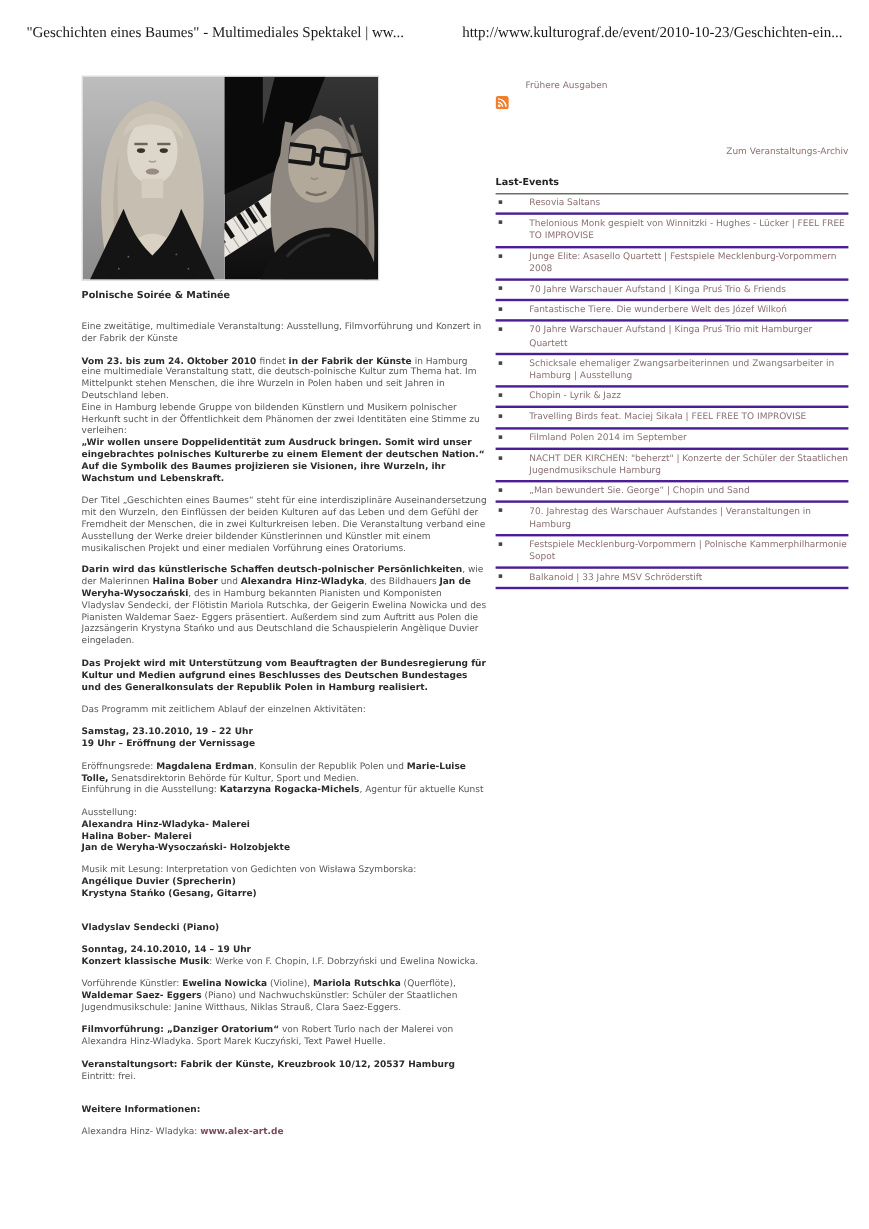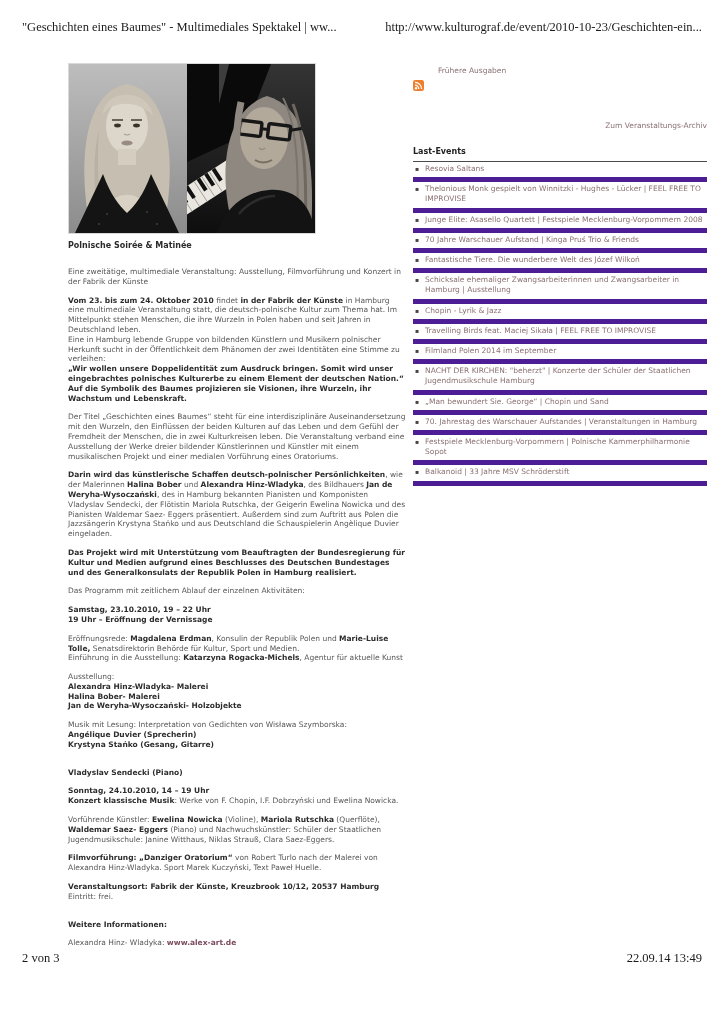--- a/index.html
+++ b/index.html
@@ -24,21 +24,21 @@
   .para .link{color:#7c4a5e;font-weight:bold;text-decoration:none;cursor:pointer;}
   
   .sidebar{position:absolute;left:413px;top:66px;width:294px;}
   .side-link{display:block;font-size:7.5px;line-height:10px;color:#8b7171;
         text-decoration:none;cursor:pointer;padding-left:25px;}
   .rss{display:inline-block;margin-top:3px;line-height:0;cursor:pointer;}
   .side-link.archive{margin-top:26px;text-align:right;}
   .events-heading{font-size:8px;line-height:10px;font-weight:bold;color:#222;
         margin:16px 0 0 0;padding-bottom:4px;border-bottom:1px solid #4a4a4a;}
   .events-list{list-style:none;margin:0;padding:0;}
-  .events-list li{display:flex;gap:6px;padding:2px 0 3px 0;border-bottom:5px solid #4c1d95;}
+  .events-list li{display:flex;gap:22px;padding:2px 0 3px 0;border-bottom:2px solid #4c1d95;}
   .events-list .bullet{flex:none;font-size:6px;line-height:10px;color:#4a4444;
         padding-left:2px;}
   .event-link{font-size:7.5px;line-height:10.2px;color:#8b7171;text-decoration:none;
         cursor:pointer;}
 </style>
 </head>
 <body>
 
 <div class="page">
 
@@ -174,20 +174,24 @@
         <li>
           <span class="bullet">▪</span>
           <a class="event-link">70 Jahre Warschauer Aufstand | Kinga Pruś Trio &amp; Friends</a>
         </li>
         <li>
           <span class="bullet">▪</span>
           <a class="event-link">Fantastische Tiere. Die wunderbere Welt des Józef Wilkoń</a>
         </li>
         <li>
           <span class="bullet">▪</span>
+          <a class="event-link">70 Jahre Warschauer Aufstand | Kinga Pruś Trio mit Hamburger Quartett</a>
+        </li>
+        <li>
+          <span class="bullet">▪</span>
           <a class="event-link">Schicksale ehemaliger Zwangsarbeiterinnen und Zwangsarbeiter in Hamburg | Ausstellung</a>
         </li>
         <li>
           <span class="bullet">▪</span>
           <a class="event-link">Chopin - Lyrik &amp; Jazz</a>
         </li>
         <li>
           <span class="bullet">▪</span>
           <a class="event-link">Travelling Birds feat. Maciej Sikała | FEEL FREE TO IMPROVISE</a>
         </li>
@@ -211,18 +215,14 @@
           <span class="bullet">▪</span>
           <a class="event-link">Festspiele Mecklenburg-Vorpommern | Polnische Kammerphilharmonie Sopot</a>
         </li>
         <li>
           <span class="bullet">▪</span>
           <a class="event-link">Balkanoid | 33 Jahre MSV Schröderstift</a>
         </li>
       </ul>
   </aside>
 
-  <footer class="page-footer">
-    <span>2 von 3</span>
-    <span>22.09.14 13:49</span>
-  </footer>
 
 </div>
 
 </body></html>

